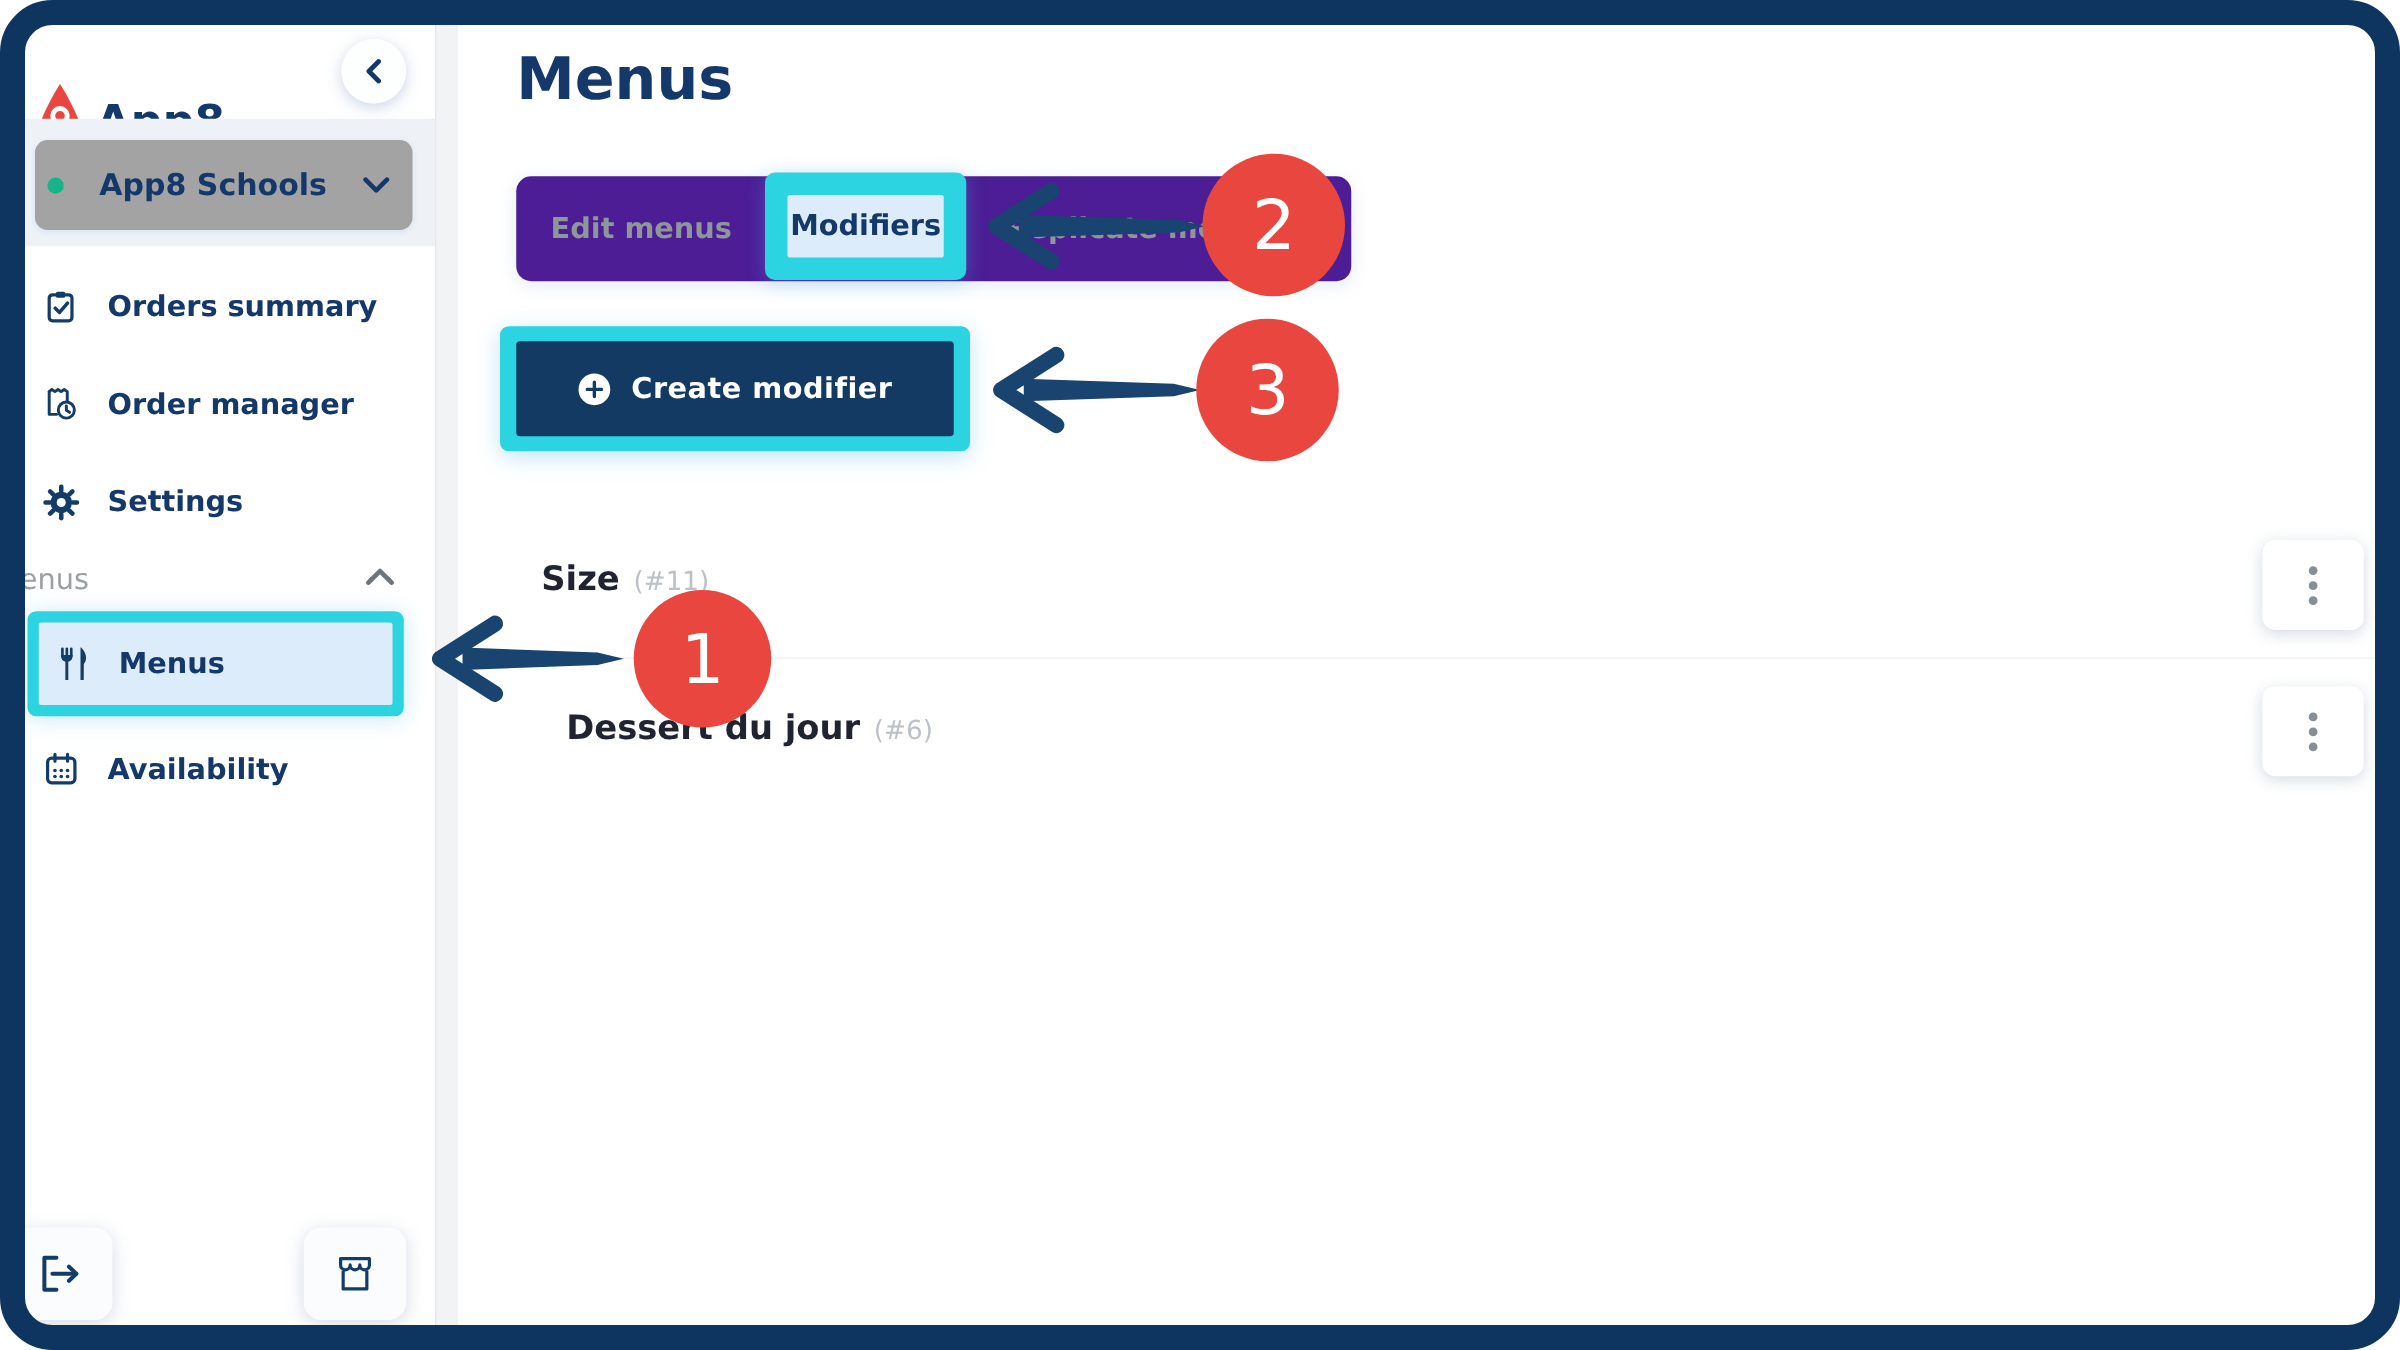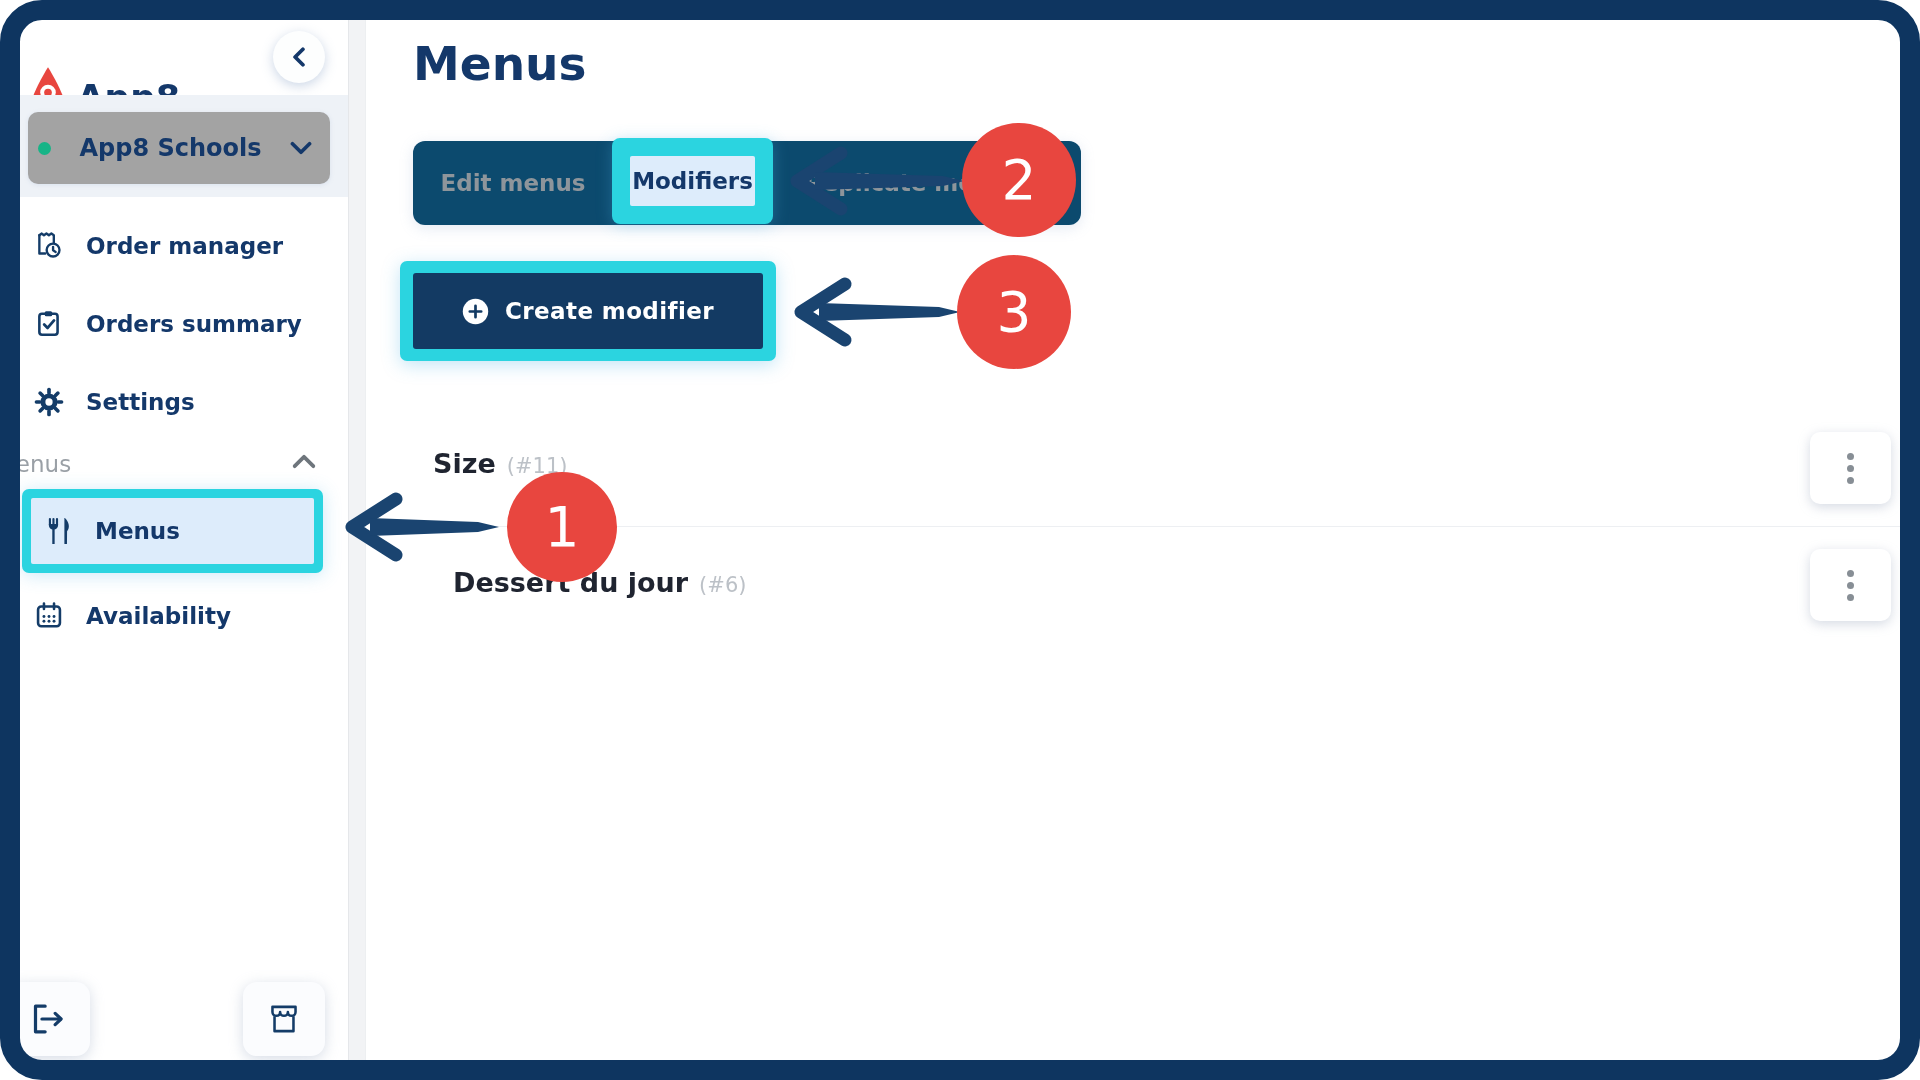--- a/index.html
+++ b/index.html
@@ -52,21 +52,21 @@
   .foot-btn { position:absolute; width:82px; height:74px; top:962px; background:#fbfcfe; border-radius:14px;
               box-shadow:0 3px 14px rgba(165,178,200,.45); display:flex; align-items:center;
               justify-content:center; cursor:pointer; }
   .foot-logout { left:-12px; }
   .foot-store { left:223px; }
 
   
   .main-title { position:absolute; left:413px; top:36px; font-size:47px; font-weight:700;
                 color:#14386a; z-index:3; }
 
-  .tabbar { position:absolute; left:413px; top:141px; width:668px; height:84px; background:#0c4a6e;
+  .tabbar { position:absolute; left:413px; top:141px; width:668px; height:84px; background:#4c1d95;
             border-radius:12px; box-shadow:0 3px 14px rgba(130,160,200,.22); display:flex; z-index:3; }
   .tab { display:flex; align-items:center; justify-content:center; font-size:23px; font-weight:600;
          color:#8e959b; cursor:pointer; }
   .tab-1 { width:200px; }
   .tab-2 { width:160px; }
   .tab-3 { width:308px; justify-content:flex-start; padding-left:32px; }
 
   .modifiers-hl { position:absolute; left:612px; top:138px; width:161px; height:86px; background:#2bd4e0;
                   border-radius:8px; padding:18px; z-index:4; cursor:pointer;
                   box-shadow:0 2px 16px rgba(80,180,230,.30); }
@@ -127,38 +127,38 @@
       <div class="workspace-card">
         <span class="status-dot"></span>
         <span class="workspace-label">App8 Schools</span>
         <svg class="icon" width="22" height="14" viewBox="0 0 18 11">
           <polyline points="2,2 9,9 16,2" fill="none" stroke="#14386a" stroke-width="3" stroke-linecap="round" stroke-linejoin="round"></polyline>
         </svg>
       </div>
     </div>
 
     <div class="nav">
+      <div class="nav-item">
+        <svg class="nav-icon icon" viewBox="0 0 28 28">
+          <rect x="5" y="4.5" width="17" height="19.5" rx="2.5" fill="none" stroke="#143c68" stroke-width="2.4"></rect>
+          <rect x="10" y="2.2" width="7" height="4.6" rx="1.4" fill="#143c68"></rect>
+          <path d="M9.5 14.5 l3.2 3.2 6-7" fill="none" stroke="#143c68" stroke-width="2.6" stroke-linecap="round" stroke-linejoin="round"></path>
+        </svg>
+        <span class="nav-label">Orders summary</span>
+      </div>
       <div class="nav-item">
         <svg class="nav-icon icon" viewBox="0 0 28 28">
           <g fill="none" stroke="#143c68" stroke-width="2.2" stroke-linecap="round" stroke-linejoin="round">
             <path d="M5 4 l2-1.6 2.3 1.6 2.3-1.6 2.3 1.6 2.3-1.6 2.3 1.6 V11"></path>
             <path d="M5 4 V21 H10.5"></path>
             <circle cx="17.8" cy="17.8" r="6" fill="#ffffff"></circle>
             <path d="M17.8 14.8 V18 l2.4 1.5"></path>
           </g>
         </svg>
         <span class="nav-label">Order manager</span>
-      </div>
-      <div class="nav-item">
-        <svg class="nav-icon icon" viewBox="0 0 28 28">
-          <rect x="5" y="4.5" width="17" height="19.5" rx="2.5" fill="none" stroke="#143c68" stroke-width="2.4"></rect>
-          <rect x="10" y="2.2" width="7" height="4.6" rx="1.4" fill="#143c68"></rect>
-          <path d="M9.5 14.5 l3.2 3.2 6-7" fill="none" stroke="#143c68" stroke-width="2.6" stroke-linecap="round" stroke-linejoin="round"></path>
-        </svg>
-        <span class="nav-label">Orders summary</span>
       </div>
       <div class="nav-item">
         <svg class="nav-icon icon" viewBox="0 0 28 28">
           <g fill="#143c68">
             <circle cx="14" cy="14" r="8"></circle>
             <g>
               <rect x="12.3" y="0.6" width="3.4" height="6.5" rx="1.6"></rect>
               <rect x="12.3" y="20.9" width="3.4" height="6.5" rx="1.6"></rect>
               <rect x="12.3" y="0.6" width="3.4" height="6.5" rx="1.6" transform="rotate(90 14 14)"></rect>
               <rect x="12.3" y="20.9" width="3.4" height="6.5" rx="1.6" transform="rotate(90 14 14)"></rect>

